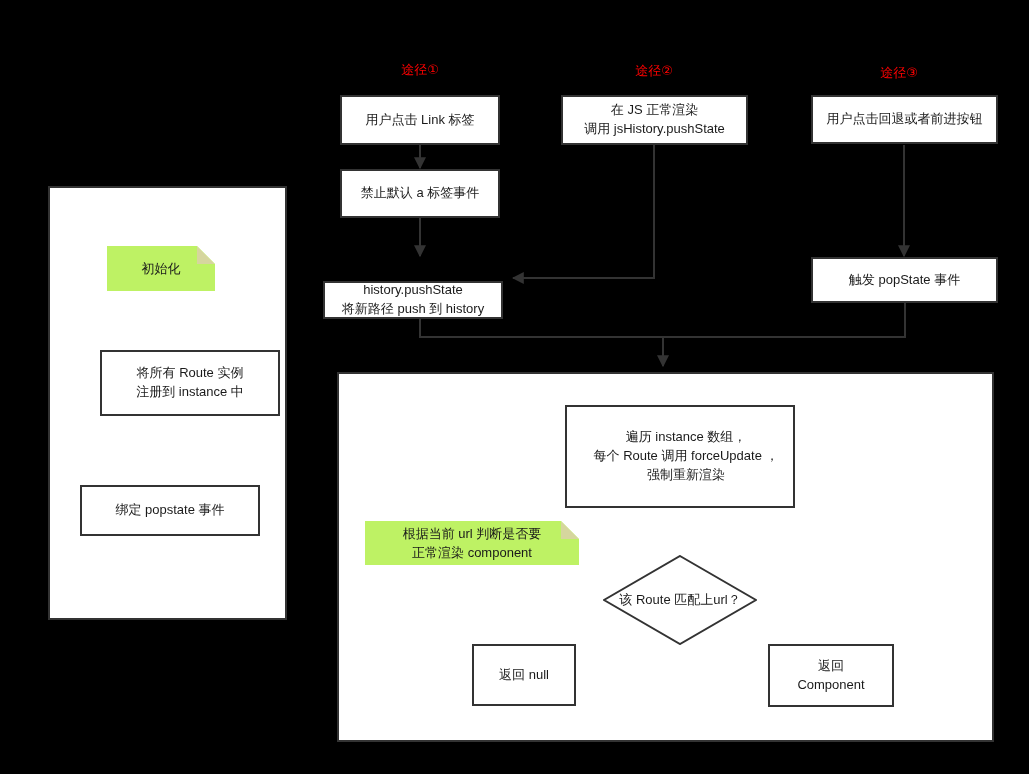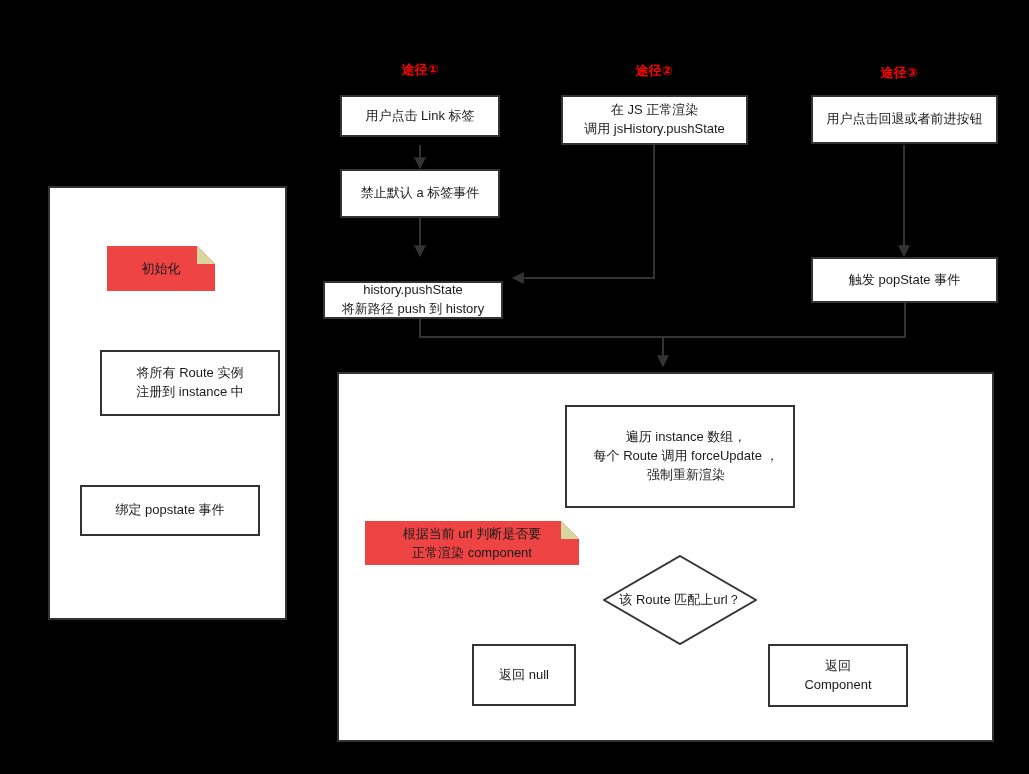--- a/index.html
+++ b/index.html
@@ -41,21 +41,21 @@
   .panel {
     position: absolute;
     box-sizing: border-box;
     background: #ffffff;
     border: 2px solid #333333;
     z-index: 1;
   }
   .note {
     position: absolute;
     box-sizing: border-box;
-    background: #ef4444;
+    background: #bef264;
     color: #1a1a1a;
     font-size: 13px;
     line-height: 1.5;
     text-align: center;
     display: flex;
     align-items: center;
     justify-content: center;
     white-space: pre-line;
     z-index: 4;
     clip-path: polygon(0 0, calc(100% - 18px) 0, 100% 18px, 100% 100%, 0 100%);
@@ -67,21 +67,21 @@
     right: 0;
     width: 18px;
     height: 18px;
     background: #d6d69e;
     clip-path: polygon(0 0, 100% 100%, 0 100%);
   }
   .path-label {
     position: absolute;
     color: #ff0000;
     font-size: 13px;
-    font-weight: bold;
+    font-weight: normal;
     white-space: nowrap;
     z-index: 5;
     text-align: center;
   }
   .diamond-wrap {
     position: absolute;
     z-index: 3;
   }
   .diamond-wrap svg {
     position: absolute;
@@ -142,21 +142,21 @@
 
   <div class="node" style="left:80px; top:350px; width:180px; height:66px;margin-left:20px;">将所有 Route 实例
 注册到 instance 中</div>
 
   <div class="node" style="left:80px; top:485px; width:180px; height:51px;">绑定 popstate 事件</div>
 
   <div class="path-label" style="left:370px; top:61px; width:100px;">途径①</div>
   <div class="path-label" style="left:604px; top:62px; width:100px;">途径②</div>
   <div class="path-label" style="left:849px; top:64px; width:100px;">途径③</div>
 
-  <div class="node" style="left:340px; top:95px; width:160px; height:42px;">用户点击 Link 标签</div>
+  <div class="node" style="left:340px; top:95px; width:160px; height:50px;">用户点击 Link 标签</div>
 
   <div class="node" style="left:340px; top:169px; width:160px; height:49px;">禁止默认 a 标签事件</div>
 
   <div class="node" style="left:323px; top:257px; width:180px; height:38px;margin-top:24px;">history.pushState
 将新路径 push 到 history</div>
 
   <div class="node" style="left:561px; top:95px; width:187px; height:50px;">在 JS 正常渲染
 调用 jsHistory.pushState</div>
 
   <div class="node" style="left:811px; top:95px; width:187px; height:49px;">用户点击回退或者前进按钮</div>
@@ -174,16 +174,16 @@
 
   <div class="diamond-wrap" style="left:603px; top:555px; width:154px; height:90px;">
     <svg width="154" height="90">
       <polygon points="77,1 153,45 77,89 1,45" fill="#ffffff" stroke="#333333" stroke-width="2"></polygon>
     </svg>
     <div class="diamond-label">该 Route 匹配上url？</div>
   </div>
 
   <div class="node" style="left:472px; top:644px; width:104px; height:62px;">返回 null</div>
 
-  <div class="node" style="left:768px; top:644px; width:140px; height:63px;">返回
+  <div class="node" style="left:768px; top:644px; width:126px; height:63px;">返回
 Component</div>
 
 </div>
 
 </body></html>

